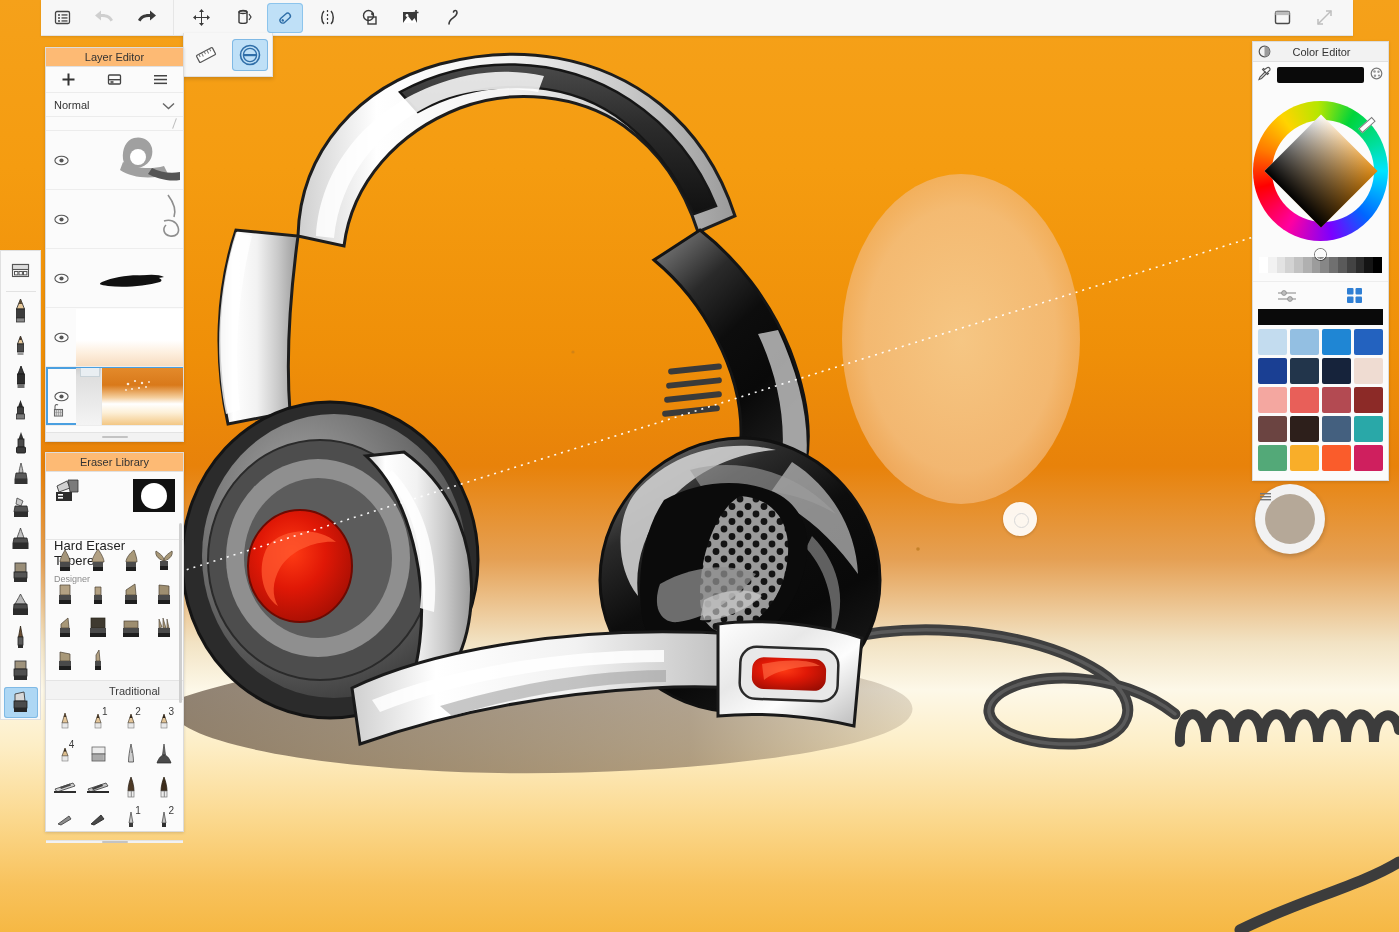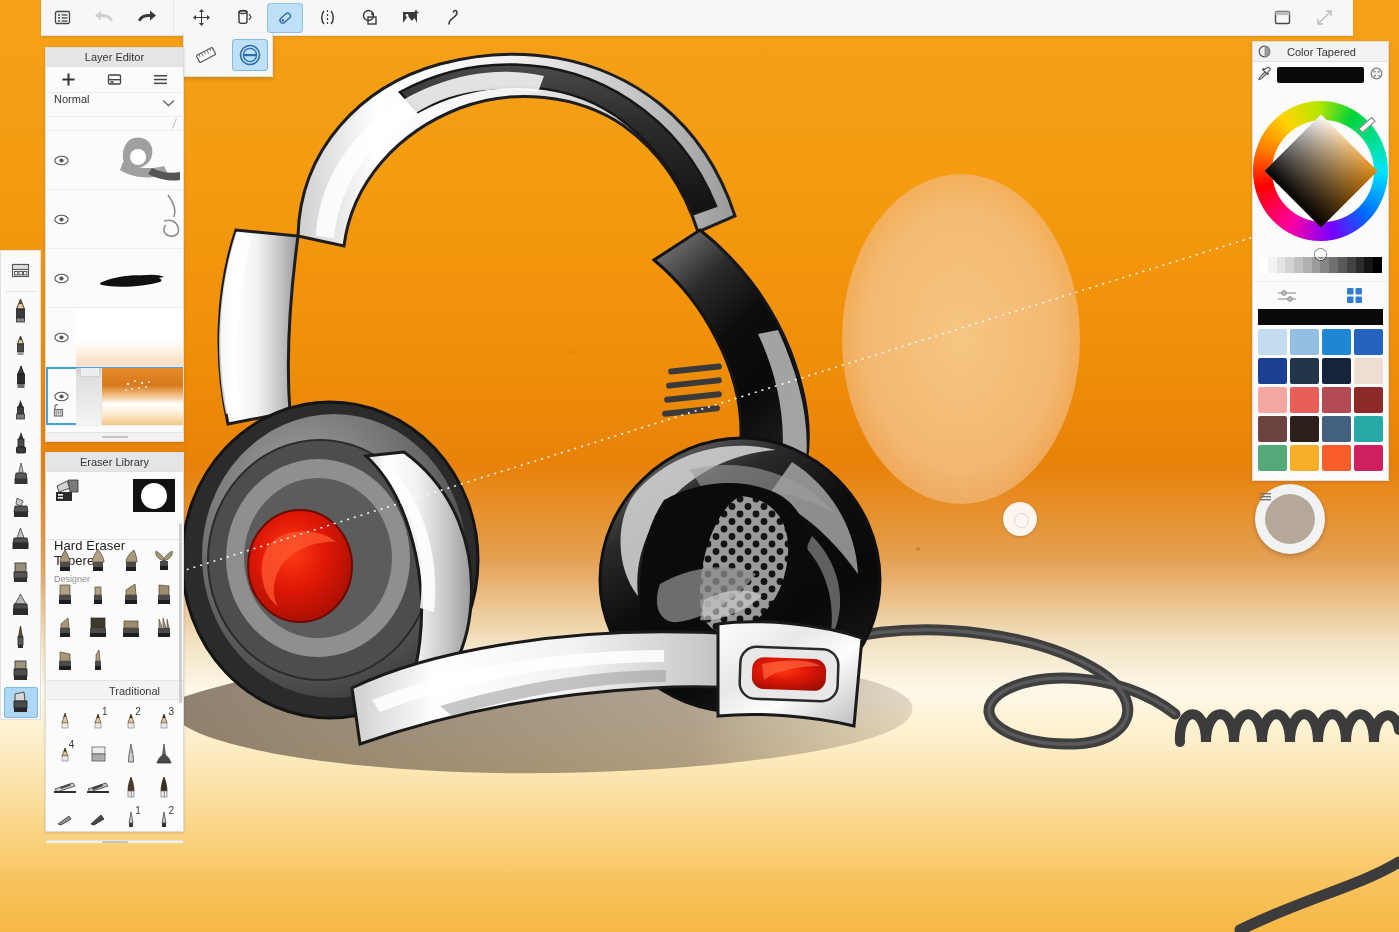--- a/index.html
+++ b/index.html
@@ -81,30 +81,30 @@
 
   
   #layer-editor {
     position: absolute; left: 45px; top: 47px; width: 139px; height: 395px;
     background: #fbfbfb; border: 1px solid #dcdcdc;
     box-shadow: 0 1px 3px rgba(0,0,0,0.14);
     display: flex; flex-direction: column;
   }
   .panel-title {
     height: 19px; line-height: 19px; text-align: center;
-    font-size: 11px; color: #333; background: #e5e5e5;
+    font-size: 11px; color: #333; background: #fdba74;
     border-bottom: 1px solid #e0e0e0;
   }
   #layer-tools {
     height: 26px; display: flex; align-items: center;
     justify-content: space-around; border-bottom: 1px solid #ececec;
   }
   .layer-tool { width: 24px; height: 20px; display: flex; align-items: center; justify-content: center; cursor: pointer; }
   #blend-row {
-    height: 24px; display: flex; padding: 0 8px;
+    height: 24px; display: flex; align-items: center; padding: 0 8px;
     border-bottom: 1px solid #ececec; cursor: pointer; gap: 28px;
   }
   #blend-label { font-size: 11px; color: #333; flex: 1; }
   #opacity-row { height: 14px; position: relative; border-bottom: 1px solid #ececec; }
   #opacity-row .slant {
     position: absolute; right: 8px; top: 1px; width: 1px; height: 11px;
     background: #bdbdbd; transform: rotate(20deg);
   }
   #layer-list { flex: 1; overflow: hidden; }
   .layer-row {
@@ -1016,21 +1016,21 @@
   </div>
 
   <div id="color-editor">
     <div id="ce-head">
       <span class="ico">
         <svg width="13" height="13" viewBox="0 0 13 13">
             <circle cx="6.5" cy="6.5" r="5.3" fill="none" stroke="#555" stroke-width="1.2"></circle>
             <path d="M6.5,1.2 A5.3,5.3 0 0,1 6.5,11.8 Z" fill="#9a9a9a"></path>
           </svg>
       </span>
-      <span class="t">Color Tapered</span>
+      <span class="t">Color Editor</span>
     </div>
 
     <div id="ce-swatchbar">
       <span>
         <svg width="15" height="15" viewBox="0 0 15 15">
             <path d="M10.5,1.5 C12,1 13.5,2.5 13,4 L10.5,6.5 L11.5,7.5 L10.5,8.5 L5.5,3.5 L6.5,2.5 L7.5,3.5 Z" fill="none" stroke="#555" stroke-width="1.1"></path>
             <path d="M8.5,5.5 L3,11 L2,13.5 L4.5,12.5 L10,7" fill="none" stroke="#555" stroke-width="1.1"></path>
           </svg>
       </span>
       <div id="ce-current" style="background:#0a0a0a"></div>

